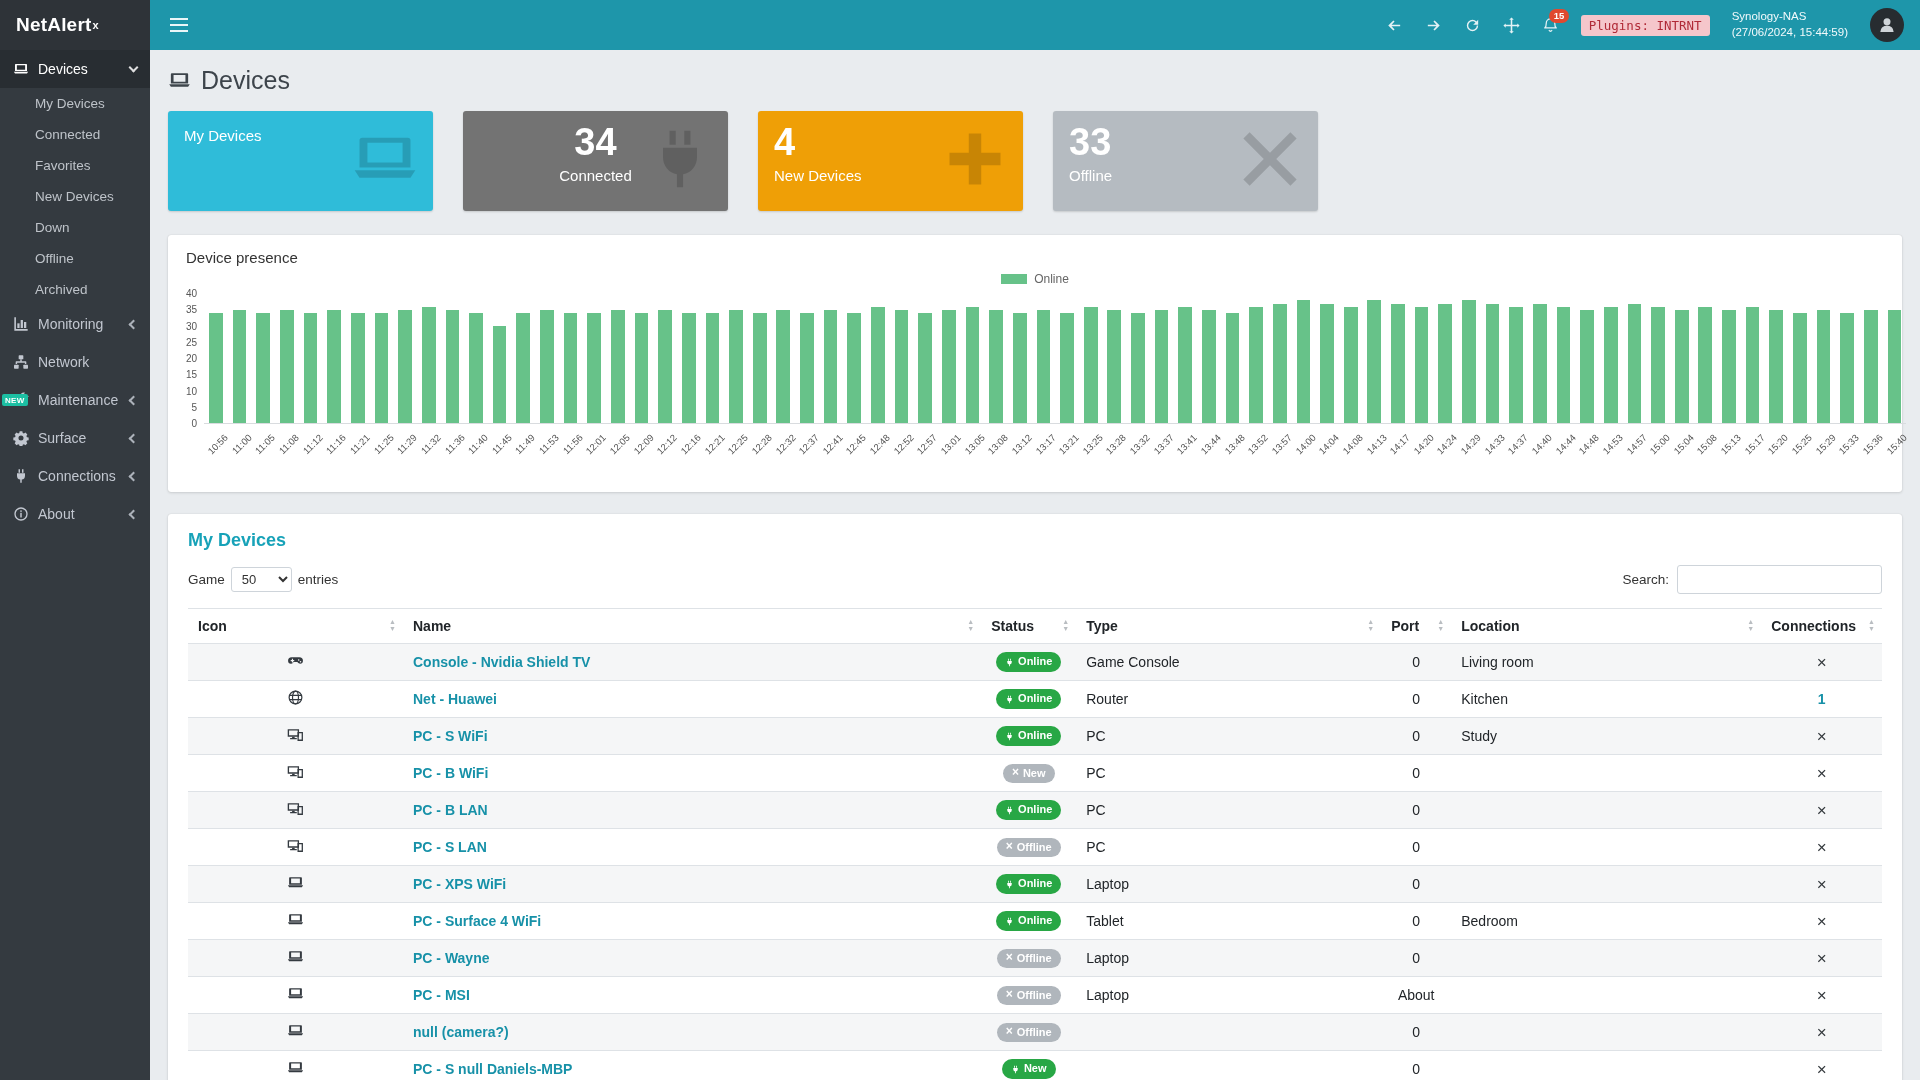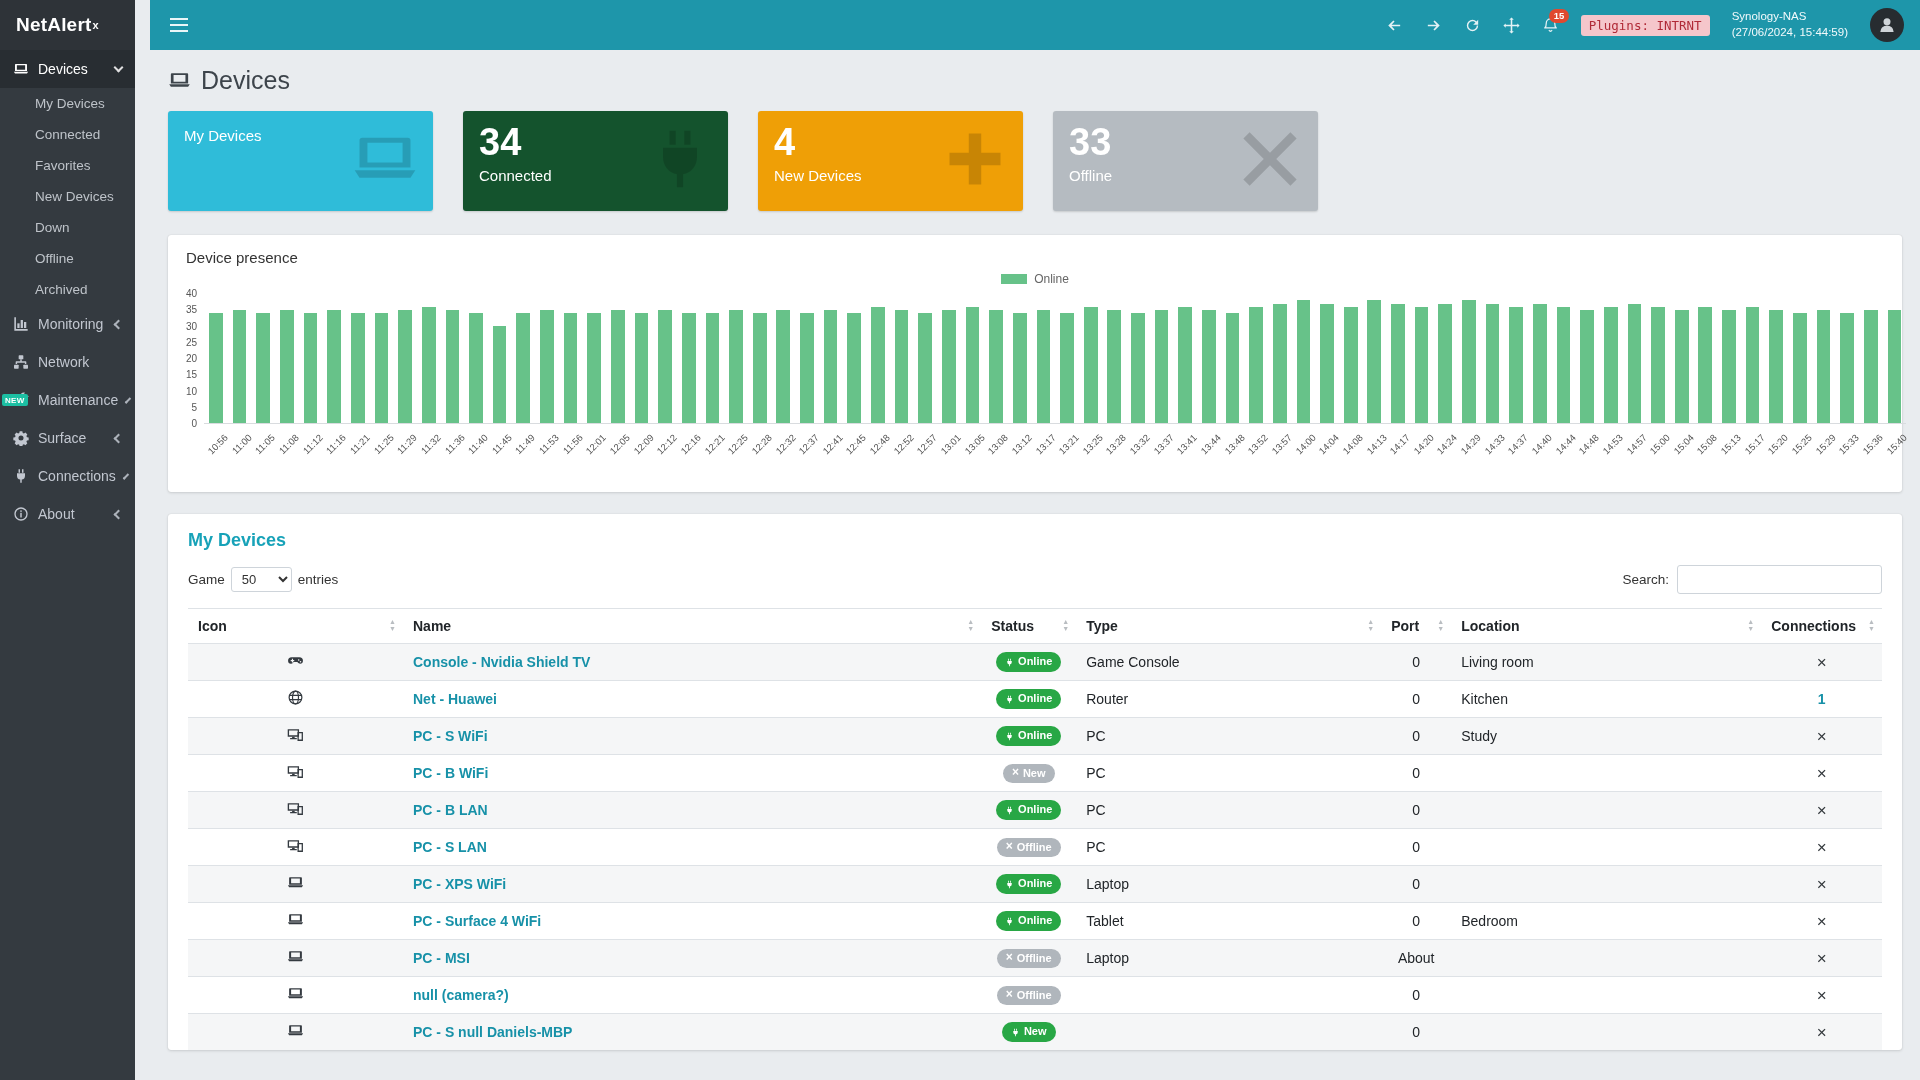--- a/index.html
+++ b/index.html
@@ -8,21 +8,21 @@
   }
   *{box-sizing:border-box;}
   html,body{margin:0;padding:0;}
   body{
     width:1920px;height:1080px;overflow:hidden;position:relative;
     font-family:"Liberation Sans",sans-serif;background:var(--content-bg);color:#212529;
   }
   .icn svg{width:1em;height:1em;display:block;}
 
   
-  .sidebar{position:fixed;left:0;top:0;bottom:0;width:135px;background:var(--sidebar);color:#c2c7d0;z-index:20;}
+  .sidebar{position:fixed;left:0;top:0;bottom:0;width:150px;background:var(--sidebar);color:#c2c7d0;z-index:20;}
   .logo{height:50px;display:flex;align-items:center;padding-left:16px;background:var(--sidebar-dark);color:#fff;font-size:19px;font-weight:bold;letter-spacing:.2px;cursor:pointer;}
   .logo sup{font-size:11px;font-weight:bold;margin-left:1px;}
   .nav-item{display:flex;align-items:center;gap:9px;padding:11px 13px;font-size:14px;cursor:pointer;position:relative;}
   .nav-item .icn{font-size:16px;color:#c2c7d0;flex:0 0 auto;}
   .nav-item.active{color:#fff;background:rgba(0,0,0,.22);}
   .nav-item.active .icn{color:#fff;}
   .chev{width:7px;height:7px;border-left:2px solid currentColor;border-bottom:2px solid currentColor;display:inline-block;margin-left:auto;opacity:.85;}
   .chev.left{transform:rotate(45deg);}
   .chev.down{transform:rotate(-45deg);margin-top:-3px;}
   .submenu .nav-item{padding:8px 13px 8px 35px;font-size:13.5px;color:#bec3c9;}
@@ -263,21 +263,21 @@
 
   <div class="stats-row">
     <div class="small-box" style="background: rgb(47, 188, 217);">
       <div class="stat-label">My Devices</div>
       <span class="stat-icon icn">
           <svg viewBox="0 0 24 24" fill="currentColor">
             <path fill-rule="evenodd" d="M4 4.5h16a1 1 0 0 1 1 1V15H3V5.5a1 1 0 0 1 1-1zm1.8 1.8v6.9h12.4V6.3zM1.3 16h21.4L21 18.6H3z"></path>
           </svg>
         </span>
     </div>
-    <div class="small-box" style="background: #14532d;">
+    <div class="small-box" style="background: #737373; text-align: center;">
       <div class="stat-value">34</div>
       <div class="stat-label">Connected</div>
       <span class="stat-icon icn">
           <svg viewBox="0 0 24 24" fill="currentColor">
             <path d="M8.3 2h2.2v5H8.3zM13.5 2h2.2v5h-2.2zM6 8h12v3.5a6 6 0 0 1-4.9 5.9V22h-2.2v-4.6A6 6 0 0 1 6 11.5z"></path>
           </svg>
         </span>
     </div>
     <div class="small-box" style="background: rgb(239, 159, 6);">
       <div class="stat-value">4</div>
@@ -929,20 +929,31 @@
                 </span>Online</span></td>
             <td class="c-type">Tablet</td>
             <td class="c-port">0</td>
             <td class="c-loc">Bedroom</td>
             <td class="c-conn"><span class="conn-x">×</span></td>
           </tr>
           <tr>
             <td class="c-icon"><span class="icn "><svg viewBox="0 0 24 24" fill="currentColor">
                   <path fill-rule="evenodd" d="M4 4.5h16a1 1 0 0 1 1 1V15H3V5.5a1 1 0 0 1 1-1zm1.8 1.8v6.9h12.4V6.3zM1.3 16h21.4L21 18.6H3z"></path>
                 </svg></span></td>
+            <td class="c-name"><a class="dev-link">PC - Wayne</a></td>
+            <td class="c-status"><span class="badge" style="background:#b0b6bc"><span class="b-x">×</span>Offline</span></td>
+            <td class="c-type">Laptop</td>
+            <td class="c-port">0</td>
+            <td class="c-loc"></td>
+            <td class="c-conn"><span class="conn-x">×</span></td>
+          </tr>
+          <tr>
+            <td class="c-icon"><span class="icn "><svg viewBox="0 0 24 24" fill="currentColor">
+                  <path fill-rule="evenodd" d="M4 4.5h16a1 1 0 0 1 1 1V15H3V5.5a1 1 0 0 1 1-1zm1.8 1.8v6.9h12.4V6.3zM1.3 16h21.4L21 18.6H3z"></path>
+                </svg></span></td>
             <td class="c-name"><a class="dev-link">PC - MSI</a></td>
             <td class="c-status"><span class="badge" style="background:#b0b6bc"><span class="b-x">×</span>Offline</span></td>
             <td class="c-type">Laptop</td>
             <td class="c-port">About</td>
             <td class="c-loc"></td>
             <td class="c-conn"><span class="conn-x">×</span></td>
           </tr>
           <tr>
             <td class="c-icon"><span class="icn "><svg viewBox="0 0 24 24" fill="currentColor">
                   <path fill-rule="evenodd" d="M4 4.5h16a1 1 0 0 1 1 1V15H3V5.5a1 1 0 0 1 1-1zm1.8 1.8v6.9h12.4V6.3zM1.3 16h21.4L21 18.6H3z"></path>

